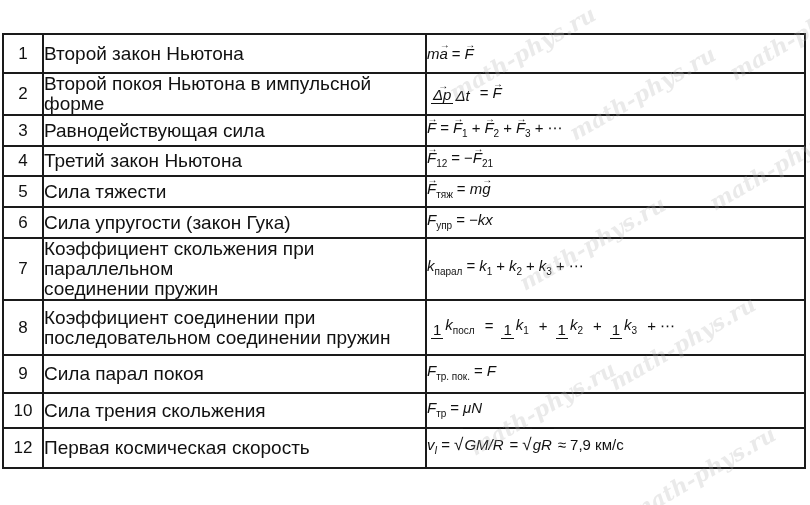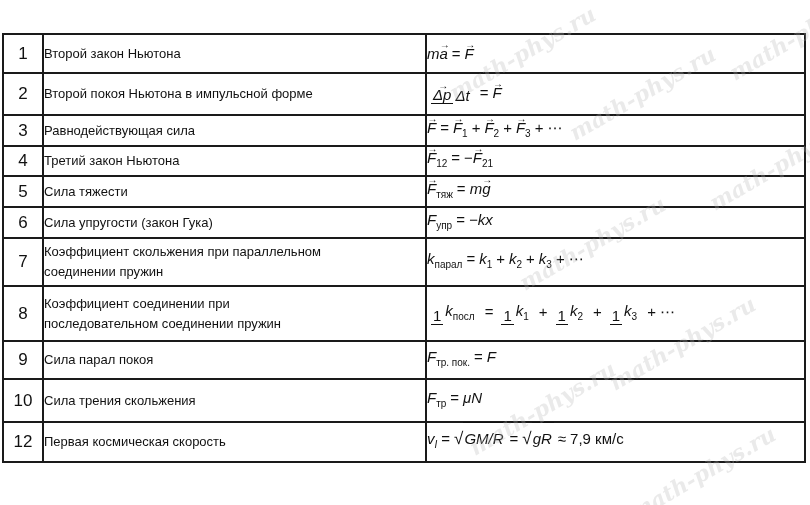--- a/index.html
+++ b/index.html
@@ -12,21 +12,21 @@
   table.formulas td {
     border: 2px solid #1a1a1a; padding: 0; vertical-align: middle;
     color: #111111;
   }
   td.num {
     width: 38px; text-align: center;
     font-family: "Liberation Sans", sans-serif; font-size: 17px;
   }
   td.name {
     width: 381px; padding-left: 5px;
-    font-family: "Liberation Sans", sans-serif; font-size: 13px; line-height: 20px;
+    font-family: "Liberation Sans", sans-serif; font-size: 19px; line-height: 20px;
   }
   td.formula {
     padding-left: 12px;
     font-family: Liberation Sans, sans-serif; font-size: 15px; font-style: italic; line-height: 18px;
   }
   .up { font-style: normal; }
   .sub { font-size: 10px; vertical-align: -4px; font-style: normal; }
   .subi { font-size: 10px; vertical-align: -4px; }
   .sup { font-size: 10px; vertical-align: 7px; }
   .vec { position: relative; display: inline-block; }
@@ -129,21 +129,21 @@
             </span><span class="op">+</span><span class="up">⋯</span>
     </td>
   </tr>
   <tr style="height:38px">
     <td class="num">9</td>
     <td class="name"><span>Сила парал покоя</span></td>
     <td class="formula">
       <span>F</span><span class="sub">тр. пок.</span><span class="op">=</span><span>F</span>
     </td>
   </tr>
-  <tr style="height:43px">
+  <tr style="height:35px">
     <td class="num">10</td>
     <td class="name"><span>Сила трения скольжения</span></td>
     <td class="formula">
       <span>F</span><span class="sub">тр</span><span class="op">=</span><span>μN</span>
     </td>
   </tr>
   <tr style="height:40px">
     <td class="num">12</td>
     <td class="name"><span>Первая космическая скорость</span></td>
     <td class="formula">

